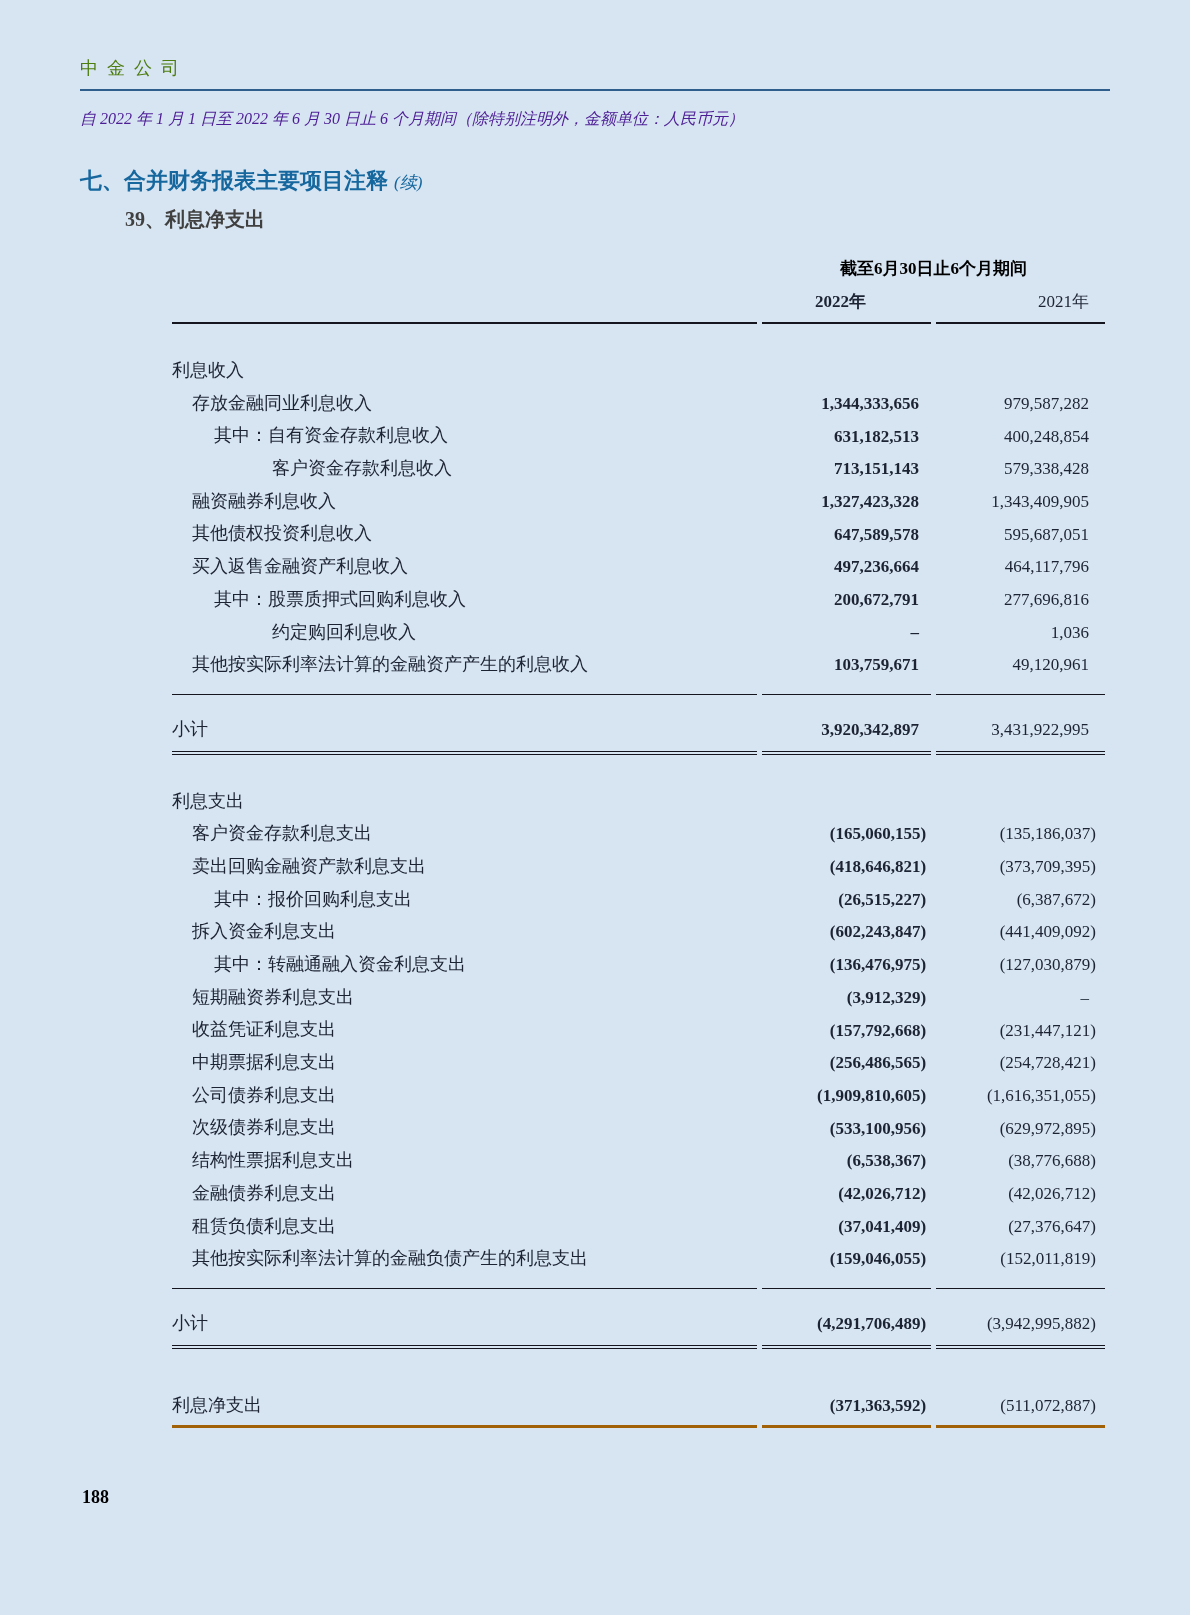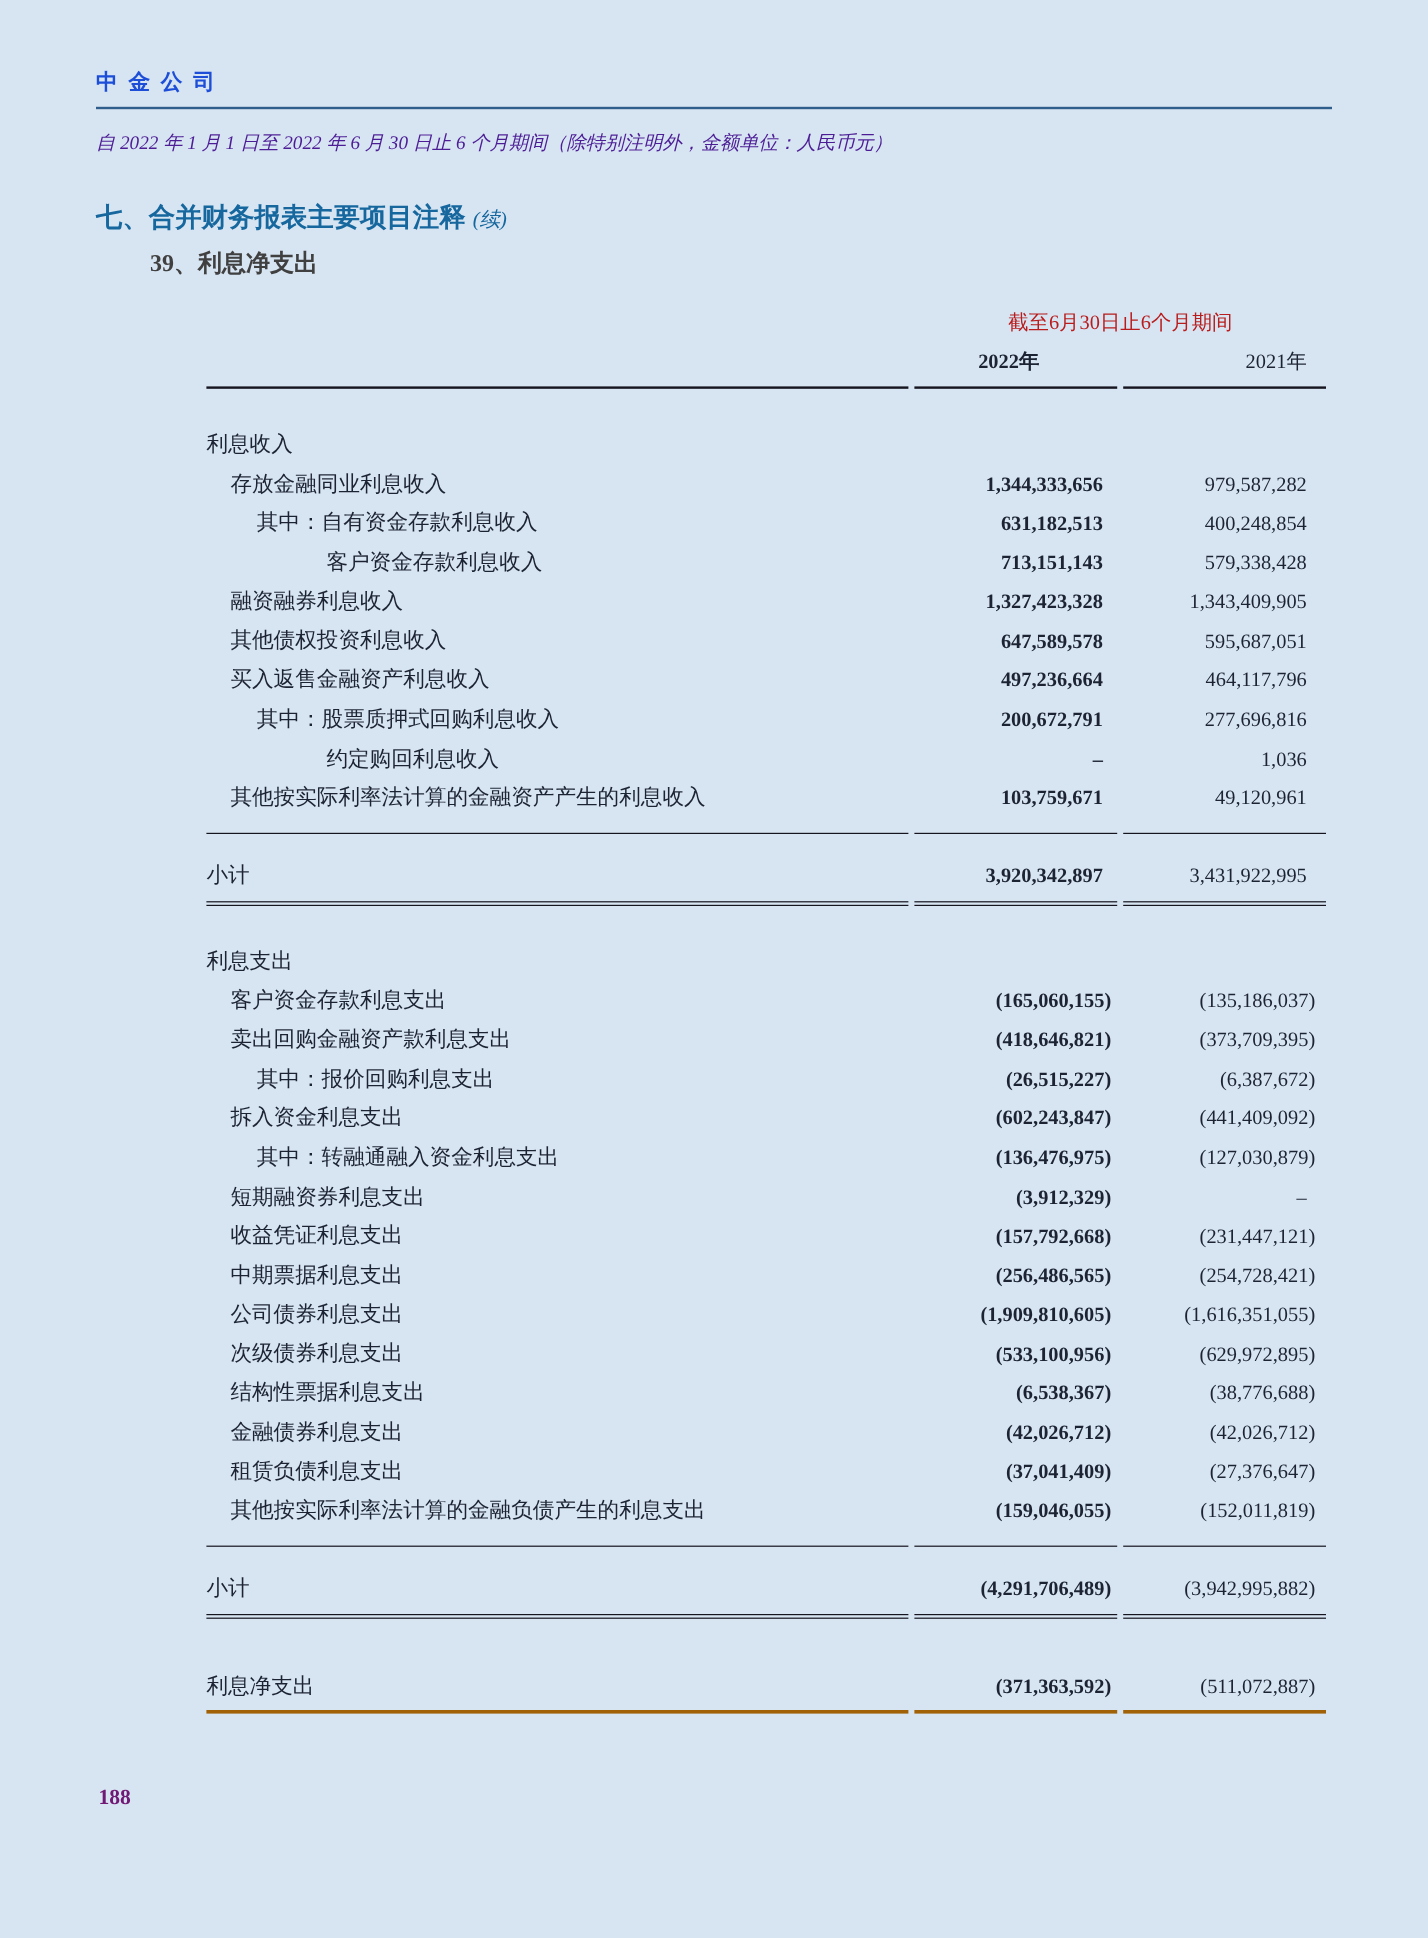--- a/index.html
+++ b/index.html
@@ -11,22 +11,22 @@
     color: #1c2433;
   }
   .page {
     position: relative;
     width: 1190px; height: 1615px;
     padding: 56px 80px 0 80px;
     overflow: hidden;
   }
   
   .company {
-    color: #1d4ed8;
-    font-weight: bold;
+    color: #4d7c0f;
+    font-weight: normal;
     font-size: 18px;
     letter-spacing: 9px;
   }
   .header-rule {
     border: none;
     border-top: 2px solid #2f5e8d;
     margin: 9px 0 0 0;
   }
   .doc-title {
     margin: 26px 0 0 0;
@@ -72,24 +72,24 @@
   .fin-table col.c-2022 { width: 168px; }
   .fin-table col.c-2021 { width: 168px; }
 
   .fin-table th {
     font-weight: normal;
     padding: 0;
     vertical-align: bottom;
   }
   th.period-header {
     text-align: center;
-    font-weight: normal;
+    font-weight: bold;
     font-size: 17px;
     padding-bottom: 10px;
-    color: #b91c1c;
+    color: #000000;
   }
   tr.year-row th {
     border-bottom: 2.5px solid #15151f;
     padding-bottom: 9px;
     font-size: 17px;
   }
   th.col-2022 { text-align: center; font-weight: bold; padding-right: 12px; }
   th.col-2021 { text-align: right; padding-right: 16px; }
 
   .fin-table td {
@@ -119,21 +119,21 @@
     padding-top: 46px;
     padding-bottom: 10px;
     border-bottom: 3px solid #a16207;
   }
   .page-number {
     position: absolute;
     left: 82px;
     top: 1487px;
     font-size: 18px;
     font-weight: bold;
-    color: #701a75;
+    color: #000000;
   }
 </style>
 </head>
 <body>
 
 <div class="page">
 
   <div class="company">中金公司</div>
   <hr class="header-rule">
 

